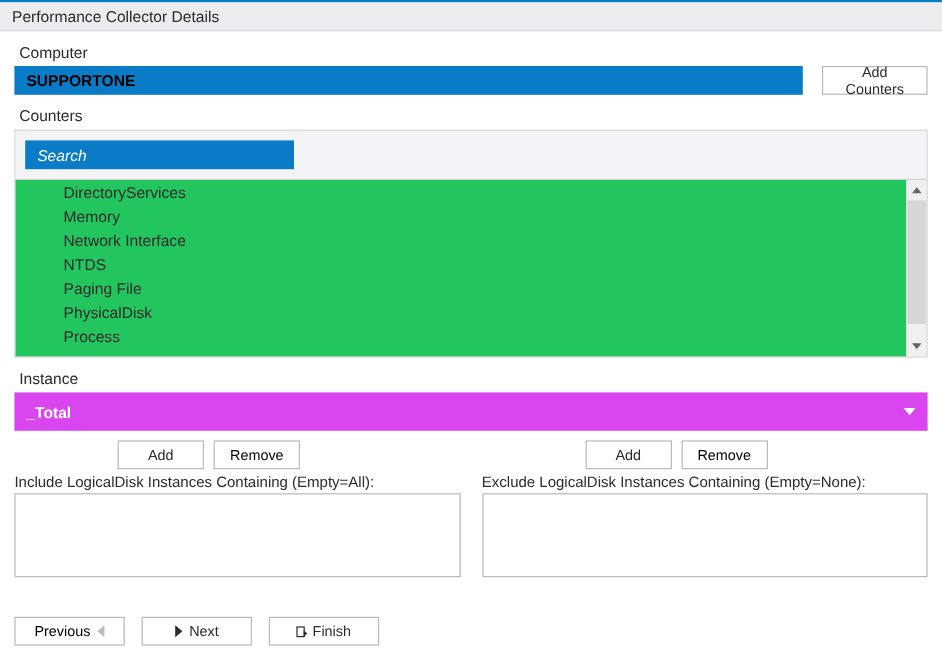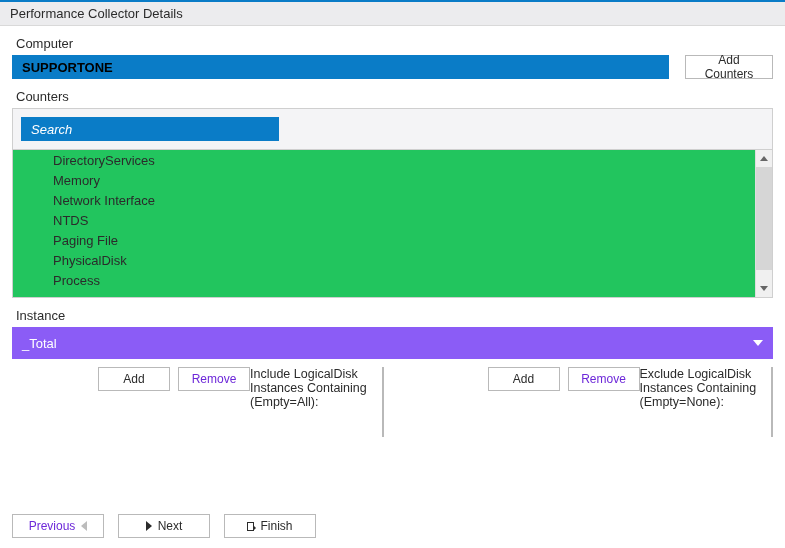--- a/index.html
+++ b/index.html
@@ -55,36 +55,36 @@
     min-width: 72px;
     padding: 0 10px;
     cursor: pointer;
     display: inline-flex;
     align-items: center;
     justify-content: center;
     gap: 6px;
     color: #2b2b2b;
   }
   .btn:disabled, .btn.disabled {
-    color: #6d28d9;
+    color: #000000;
     cursor: default;
   }
   .btn-wide { width: 88px; }
   .counters-box {
     border: 1px solid #cfcfcf;
     display: flex;
     flex-direction: column;
     margin-bottom: 6px;
   }
   .search-row {
     background: #f4f4f6;
     padding: 8px 8px;
   }
   .search-input {
-    width: 258px;
+    width: 224px;
     height: 24px;
     border: none;
     background: #0a7cc7;
     color: #fff;
     font-size: 13px;
     font-style: italic;
     padding: 0 10px;
     outline: none;
   }
   .search-input::placeholder { color: #fff; font-style: italic; }
@@ -133,43 +133,43 @@
   }
   .scroll-btn {
     width: 100%; height: 17px;
     display:flex; align-items:center; justify-content:center;
     cursor: pointer;
   }
   .scroll-tri-up { width:0;height:0;border-left:4px solid transparent;border-right:4px solid transparent;border-bottom:5px solid #666; }
   .scroll-tri-dn { width:0;height:0;border-left:4px solid transparent;border-right:4px solid transparent;border-top:5px solid #666; }
   .scroll-thumb { width: 100%; flex:1; background: #d6d6d6; margin-bottom: 10px;}
   .instance-select {
-    background: #8b5cf6;
+    background: #d946ef;
     color: #fff;
     height: 24px;
     display:flex;
     align-items:center;
     justify-content: space-between;
     padding: 16px 10px;
     font-size: 13px;
-    font-weight: 400;
+    font-weight: 700;
     cursor: pointer;
     margin-bottom: 8px;
   }
   .chevron-dn {
     width:0;height:0;border-left:5px solid transparent;border-right:5px solid transparent;border-top:6px solid #fff;
   }
   .inc-exc-row {
     display:flex;
     gap: 18px;
   }
   .inc-col {
     flex: 1;
     display:flex;
-    flex-direction: row;
+    flex-direction: column;
   }
   .btn-row {
     display:flex;
     gap: 8px;
     justify-content: flex-start;
     padding-left: 86px;
     margin-bottom: 4px;
   }
   .field-label {
     font-size: 12.5px;

